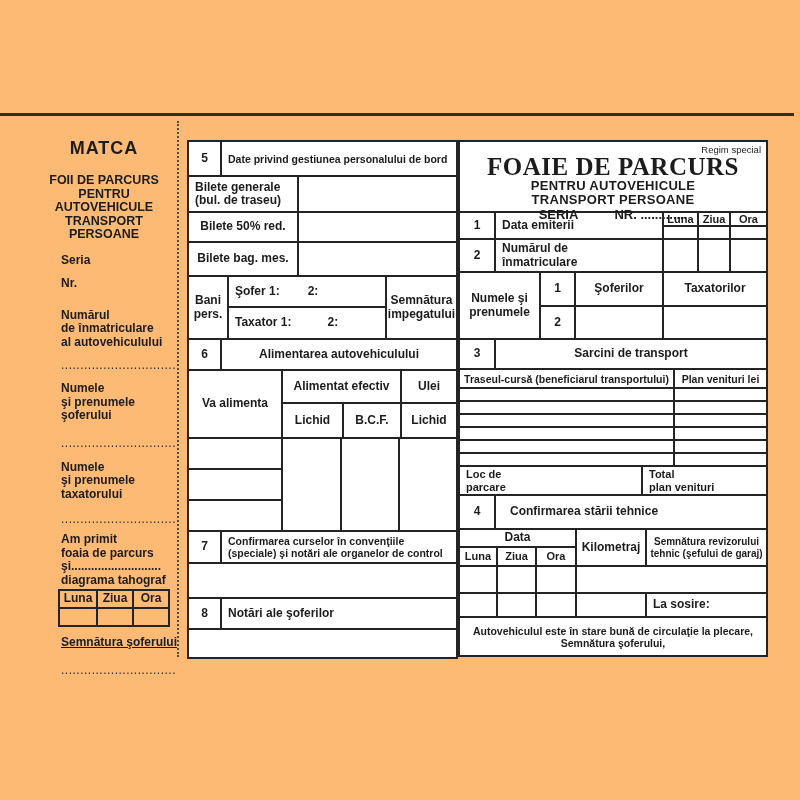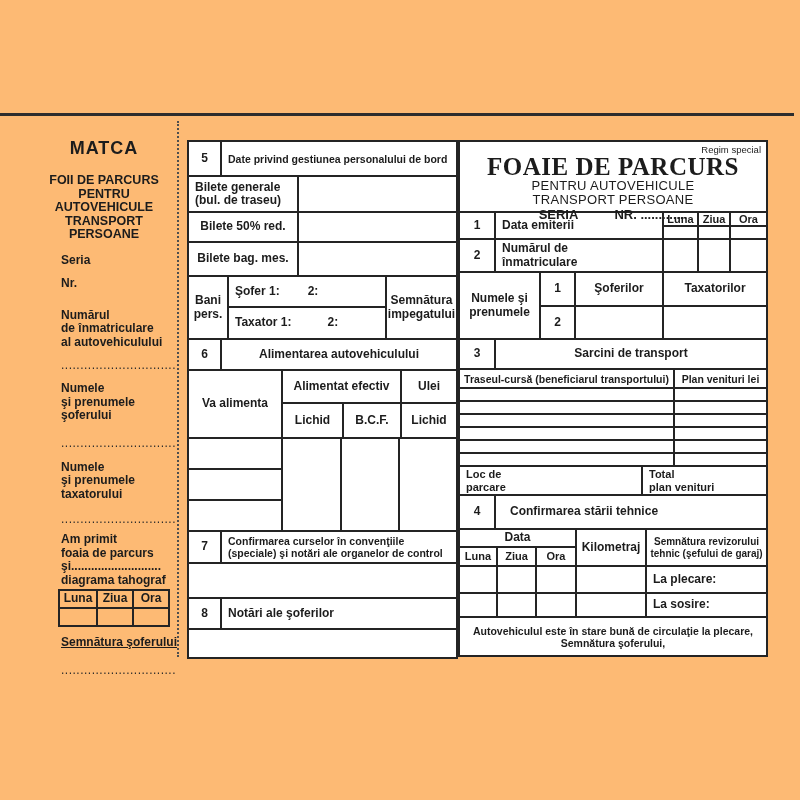--- a/index.html
+++ b/index.html
@@ -27,21 +27,21 @@
   .cl{display:flex;align-items:center;padding:0 6px;}
   .pre{white-space:pre-line;}
   .b12{font-size:12px;font-weight:700;line-height:13.5px;}
   .b11{font-size:11px;font-weight:700;line-height:12.5px;}
   .b10{font-size:10.5px;font-weight:700;line-height:12px;}
 
   
   .regim{font-size:9.5px;line-height:11px;text-align:right;padding:2px 5px 0;}
   .doc-title{font-family:"Liberation Serif","DejaVu Serif",serif;font-size:25px;font-weight:700;
              text-align:center;line-height:24px;letter-spacing:.5px;}
-  .doc-sub{font-size:13px;font-weight:400;text-align:center;line-height:14px;letter-spacing:.3px;}
+  .doc-sub{font-size:13px;font-weight:700;text-align:center;line-height:14px;letter-spacing:.3px;}
   .seria-row{display:flex;justify-content:center;gap:36px;font-size:13px;font-weight:700;line-height:15px;}
 
   
   .stub{position:absolute;left:30px;top:132px;width:148px;}
   .stub-title{font-size:18px;font-weight:700;text-align:center;letter-spacing:1px;margin-top:6px;}
   .stub-sub{font-size:12.5px;font-weight:700;text-align:center;line-height:13.5px;margin-top:15px;}
   .lab{font-size:12px;font-weight:700;line-height:13.5px;padding-left:31px;}
   .dots{font-size:12px;line-height:12px;padding-left:31px;letter-spacing:.5px;color:#2a2a2a;}
   .mt6{margin-top:18px;}.mt8{margin-top:8px;}.mt9{margin-top:9px;text-decoration:underline;}.mt10{margin-top:10px;}
   .mt11{margin-top:11px;}.mt12{margin-top:12px;}.mt14{margin-top:14px;}
@@ -283,21 +283,20 @@
       </div>
       <div class="cc b12" style="width:70px">Kilometraj</div>
       <div class="cc pre fx" style="font-size:10px;font-weight:700;line-height:11.5px">Semnătura revizorului
 tehnic (şefului de garaj)</div>
     </div>
     <div class="r" style="height:27px">
       <div style="width:36px"></div>
       <div style="width:39px"></div>
       <div style="width:40px"></div>
       <div style="width:70px"></div>
-      <div class="cl b12 fx">La plecare:</div>
     </div>
     <div class="r" style="height:24px">
       <div style="width:36px"></div>
       <div style="width:39px"></div>
       <div style="width:40px"></div>
       <div style="width:70px"></div>
       <div class="cl b12 fx">La sosire:</div>
     </div>
     <div class="r" style="height:37px">
       <div class="cc b10 pre fx">Autovehiculul este în stare bună de circulaţie la plecare,

